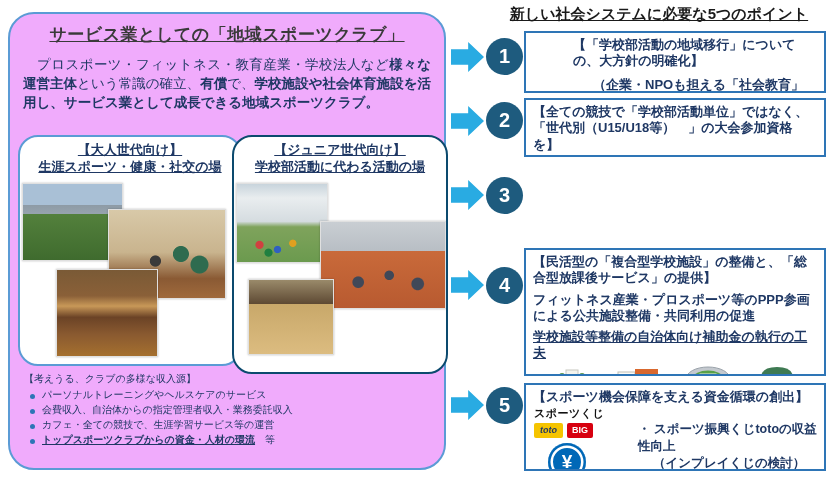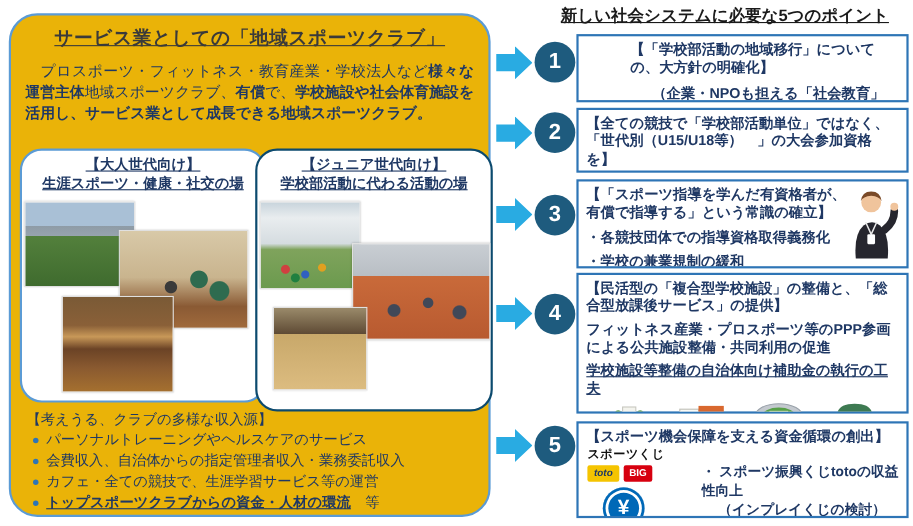--- a/index.html
+++ b/index.html
@@ -3,21 +3,21 @@
 <meta charset="utf-8">
 <style>
   * { margin:0; padding:0; box-sizing:border-box; }
   html,body { background:#ffffff; }
   body { font-family:"Liberation Sans","DejaVu Sans",sans-serif; }
   .canvas { position:relative; width:830px; height:478px; background:#fff; overflow:hidden; }
   .b { font-weight:bold; }
 
   
   .left-panel { position:absolute; left:8px; top:12px; width:438px; height:458px;
-    border:2.5px solid #5B9BD5; border-radius:26px; background:#eab308; }
+    border:2.5px solid #5B9BD5; border-radius:26px; background:#f0abfc; }
   .lp-title { text-align:center; margin-top:9px; font-size:17px; font-weight:bold;
     color:#3A3A3A; text-decoration:underline; letter-spacing:0.5px; }
   .lp-intro { margin:9px 13px 0 13px; font-size:13.5px; line-height:1.42;
     color:#1F3864; text-align:justify; }
 
   .photo-box { position:absolute; top:121px; background:#fff; border-radius:20px; overflow:hidden; }
   .photo-box.adult { left:8px; width:224px; height:231px; border:2px solid #5B9BD5; }
   .photo-box.junior { left:222px; width:216px; height:239px; border:2px solid #0c4a6e; }
   .pb-heading { text-align:center; margin-top:5px; font-size:13px; font-weight:bold;
     color:#1F3864; line-height:1.3; }
@@ -46,21 +46,21 @@
       linear-gradient(180deg,#C8D4DC 0%,#E9EDEF 18%,#D5DCE0 48%,#7FA35C 55%,#6B9A4E 100%); }
   .ph-court { left:86px; top:84px; width:126px; height:88px; z-index:2;
     background:
       radial-gradient(circle at 30% 70%, #404858 0 5%, transparent 6%),
       radial-gradient(circle at 55% 62%, #404858 0 5%, transparent 6%),
       radial-gradient(circle at 78% 72%, #404858 0 5%, transparent 6%),
       linear-gradient(180deg,#C9CED3 0%,#B8BEC4 34%,#C96A3A 34%,#B85A30 100%); }
   .ph-gymfloor { left:14px; top:142px; width:86px; height:76px; z-index:3;
     background:linear-gradient(180deg,#9A8A6A 0%,#5E4A34 32%,#C8A86A 32%,#DCBC80 100%); }
 
-  .income { position:absolute; left:14px; top:358px; width:416px; color:#1F3864; font-size:13px; }
+  .income { position:absolute; left:14px; top:358px; width:416px; color:#1F3864; font-size:10px; }
   .income-heading { margin-bottom:2px; }
   .income-item { display:flex; align-items:flex-start; margin-top:2px; line-height:1.3; }
   .dot { flex:0 0 auto; width:5px; height:5px; border-radius:50%; background:#2E75B6;
     margin:6px 7px 0 6px; }
   .income-last-main { font-weight:bold; text-decoration:underline; }
 
   
   .rp-header { position:absolute; left:492px; top:5px; width:334px; text-align:center;
     font-size:15px; font-weight:bold; color:#1a1a1a; text-decoration:underline; }
 
@@ -101,21 +101,21 @@
   .b5-indent { margin-left:15px; }
 </style>
 </head>
 <body>
 
 <div class="canvas">
 
   <section class="left-panel">
     <h1 class="lp-title">サービス業としての「地域スポーツクラブ」</h1>
 
-    <p class="lp-intro"><span>　プロスポーツ・フィットネス・教育産業・学校法人など</span><span class="b">様々な運営主体</span><span>地域スポーツクラブ、</span><span class="b">有償</span><span>で、</span><span class="b">学校施設や社会体育施設を活用し、サービス業として成長できる地域スポーツクラブ。</span></p>
+    <p class="lp-intro"><span>　プロスポーツ・フィットネス・教育産業・学校法人など</span><span class="b">様々な運営主体</span><span>という常識の確立、</span><span class="b">有償</span><span>で、</span><span class="b">学校施設や社会体育施設を活用し、サービス業として成長できる地域スポーツクラブ。</span></p>
 
     <div class="photo-box adult">
       <div class="pb-heading">
         <span>【大人世代向け】</span><br>
         <span>生涯スポーツ・健康・社交の場</span>
       </div>
       <div class="photo ph-field"></div>
       <div class="photo ph-gym"></div>
       <div class="photo ph-cafe"></div>
     </div>
@@ -168,36 +168,20 @@
   <div class="point-box pb1">
     <div class="pt-title">【「学校部活動の地域移行」についての、大方針の明確化】</div>
     <div class="pt-note">（企業・NPOも担える「社会教育」と整理）</div>
   </div>
 
   <div class="point-box pb2">
     <div class="pt-title">【全ての競技で「学校部活動単位」ではなく、「世代別（U15/U18等）　」の大会参加資格を】</div>
 
   </div>
 
-  <div class="point-box pb3">
-    <div class="pt-title">【「スポーツ指導を学んだ有資格者が、有償で指導する」という常識の確立】</div>
-    <div class="pt-bullet">・各競技団体での指導資格取得義務化</div>
-    <div class="pt-bullet">・学校の兼業規制の緩和</div>
-    <span class="instructor">
-      <svg width="52" height="66" viewBox="0 0 52 66">
-        <path d="M10 64 q-2 -22 7 -30 q8 -6 15 0 q9 8 7 30 z" fill="#26262E"></path>
-        <path d="M36 38 q9 -7 9 -17" stroke="#26262E" stroke-width="7" fill="none" stroke-linecap="round"></path>
-        <circle cx="45" cy="17" r="3.6" fill="#F0C49C"></circle>
-        <circle cx="24" cy="13" r="9" fill="#F0C49C"></circle>
-        <path d="M14.5 12 q1 -9 9.5 -9 q8.5 0 9.5 9 q-2 -4.5 -9.5 -5 q-7.5 0.5 -9.5 5 z" fill="#7A4A28"></path>
-        <path d="M19 31 l5 11 l5 -11" stroke="#E8E8E8" stroke-width="1.4" fill="none"></path>
-        <rect x="20.5" y="42" width="7" height="9" rx="1" fill="#fff"></rect>
-      </svg>
-    </span>
-  </div>
 
   <div class="point-box pb5">
     <div class="pt-title">【スポーツ機会保障を支える資金循環の創出】</div>
     <div class="kuji-block">
       <div class="kuji-label">スポーツくじ</div>
       <div class="logo-row">
         <span class="toto-logo">toto</span>
         <span class="big-logo">BIG</span>
       </div>
       <div class="yen-circle">¥</div>

